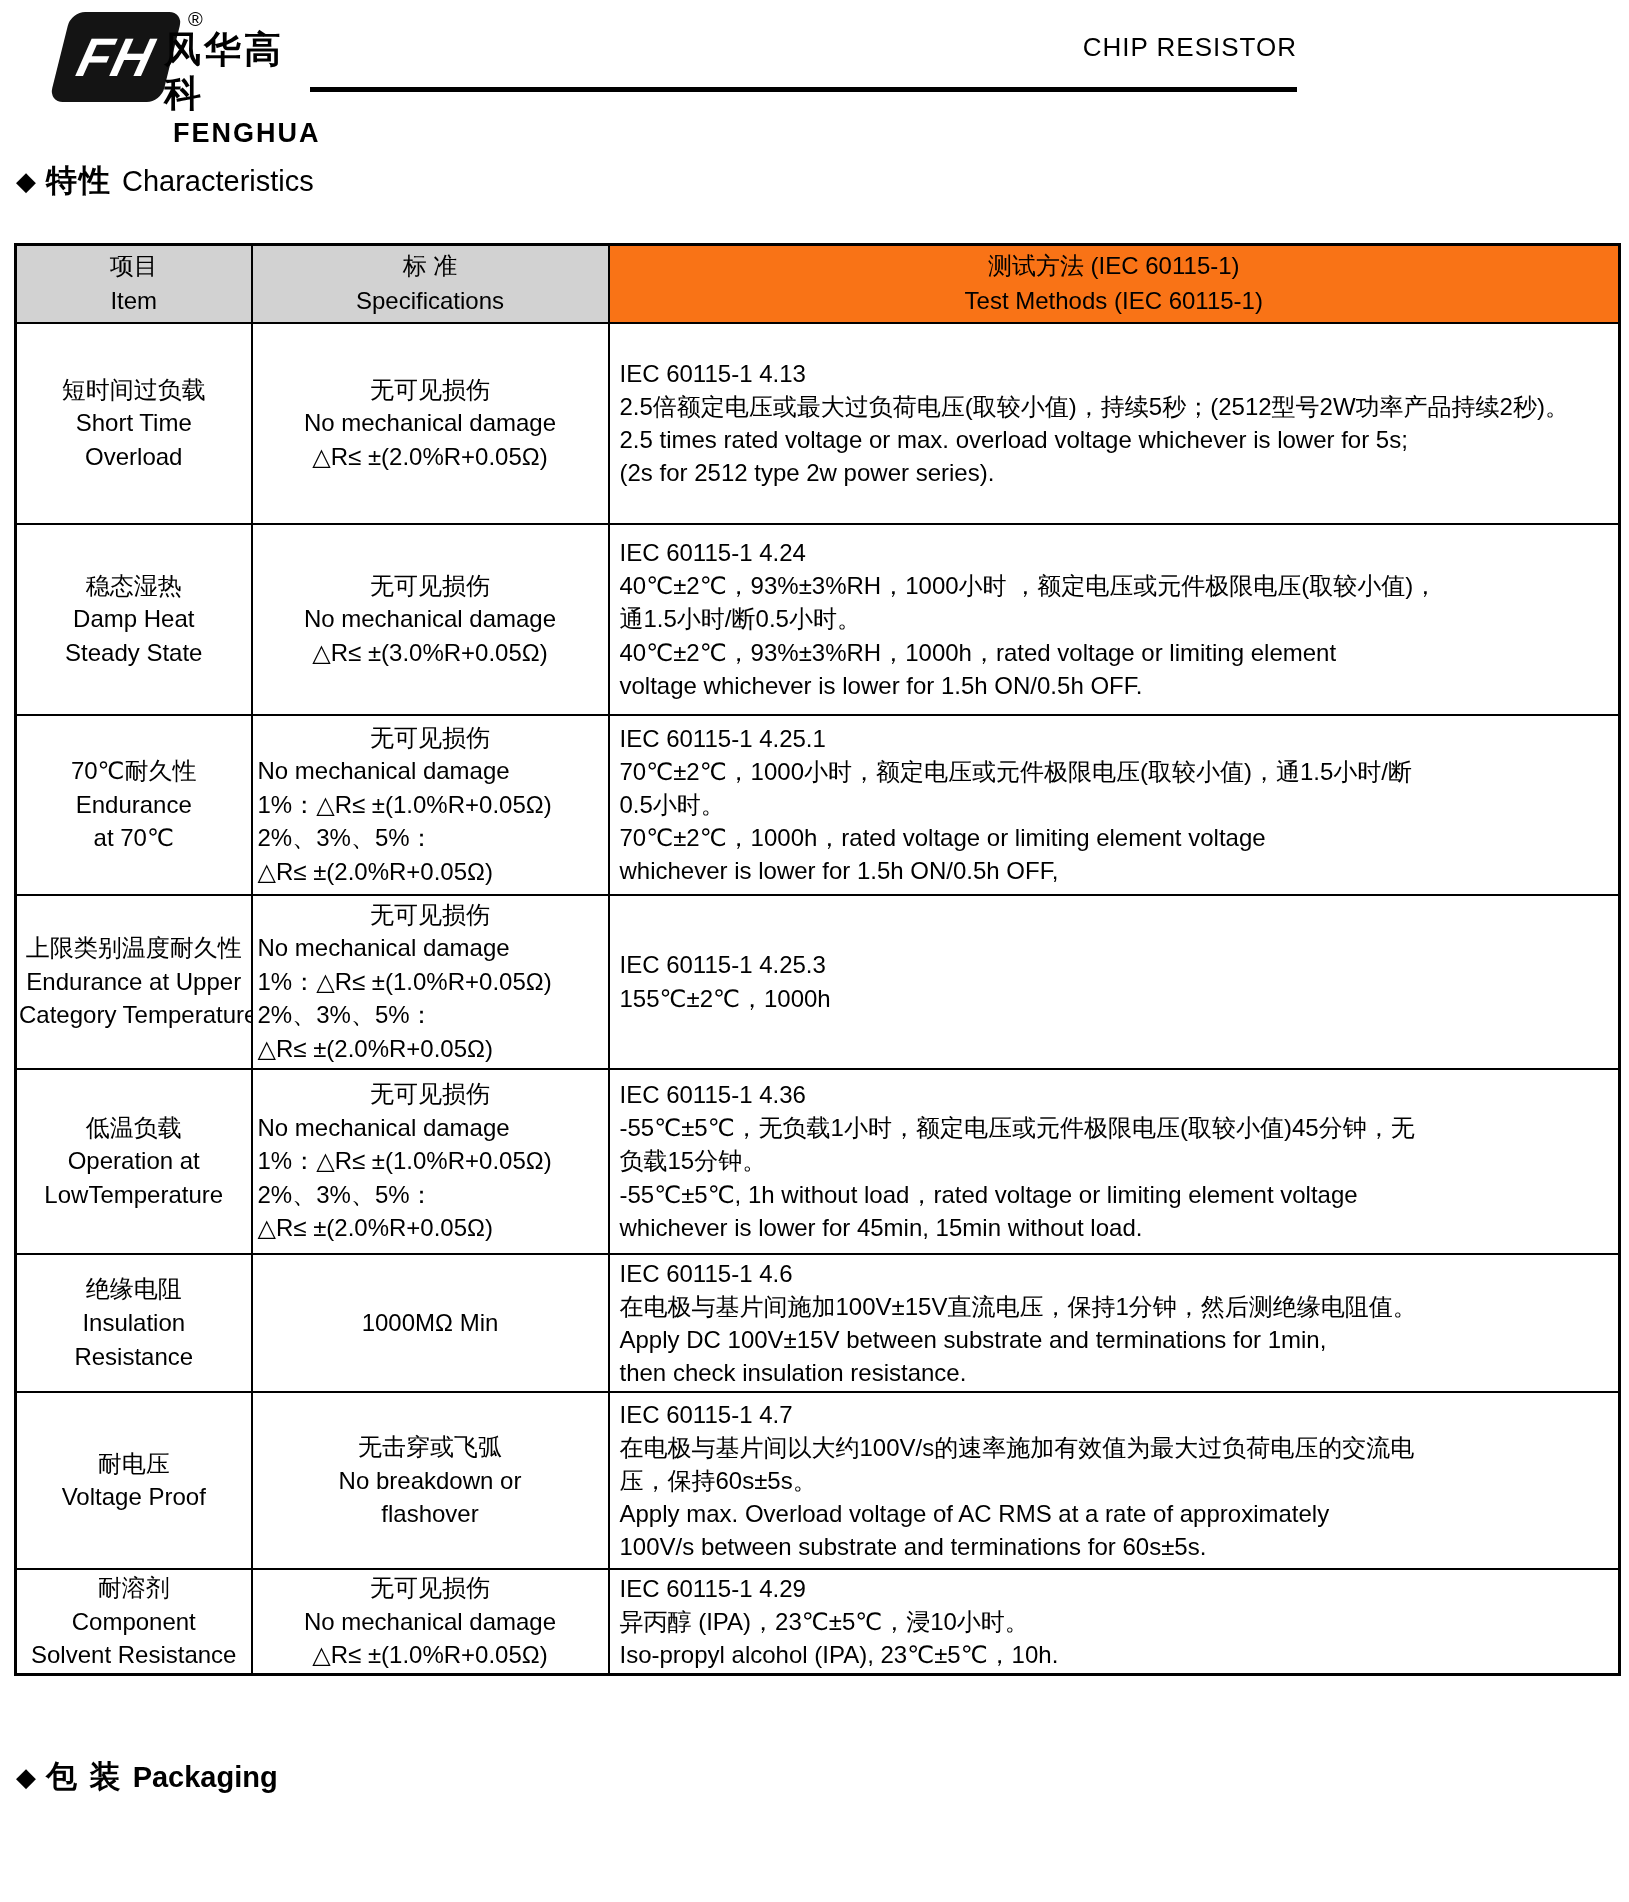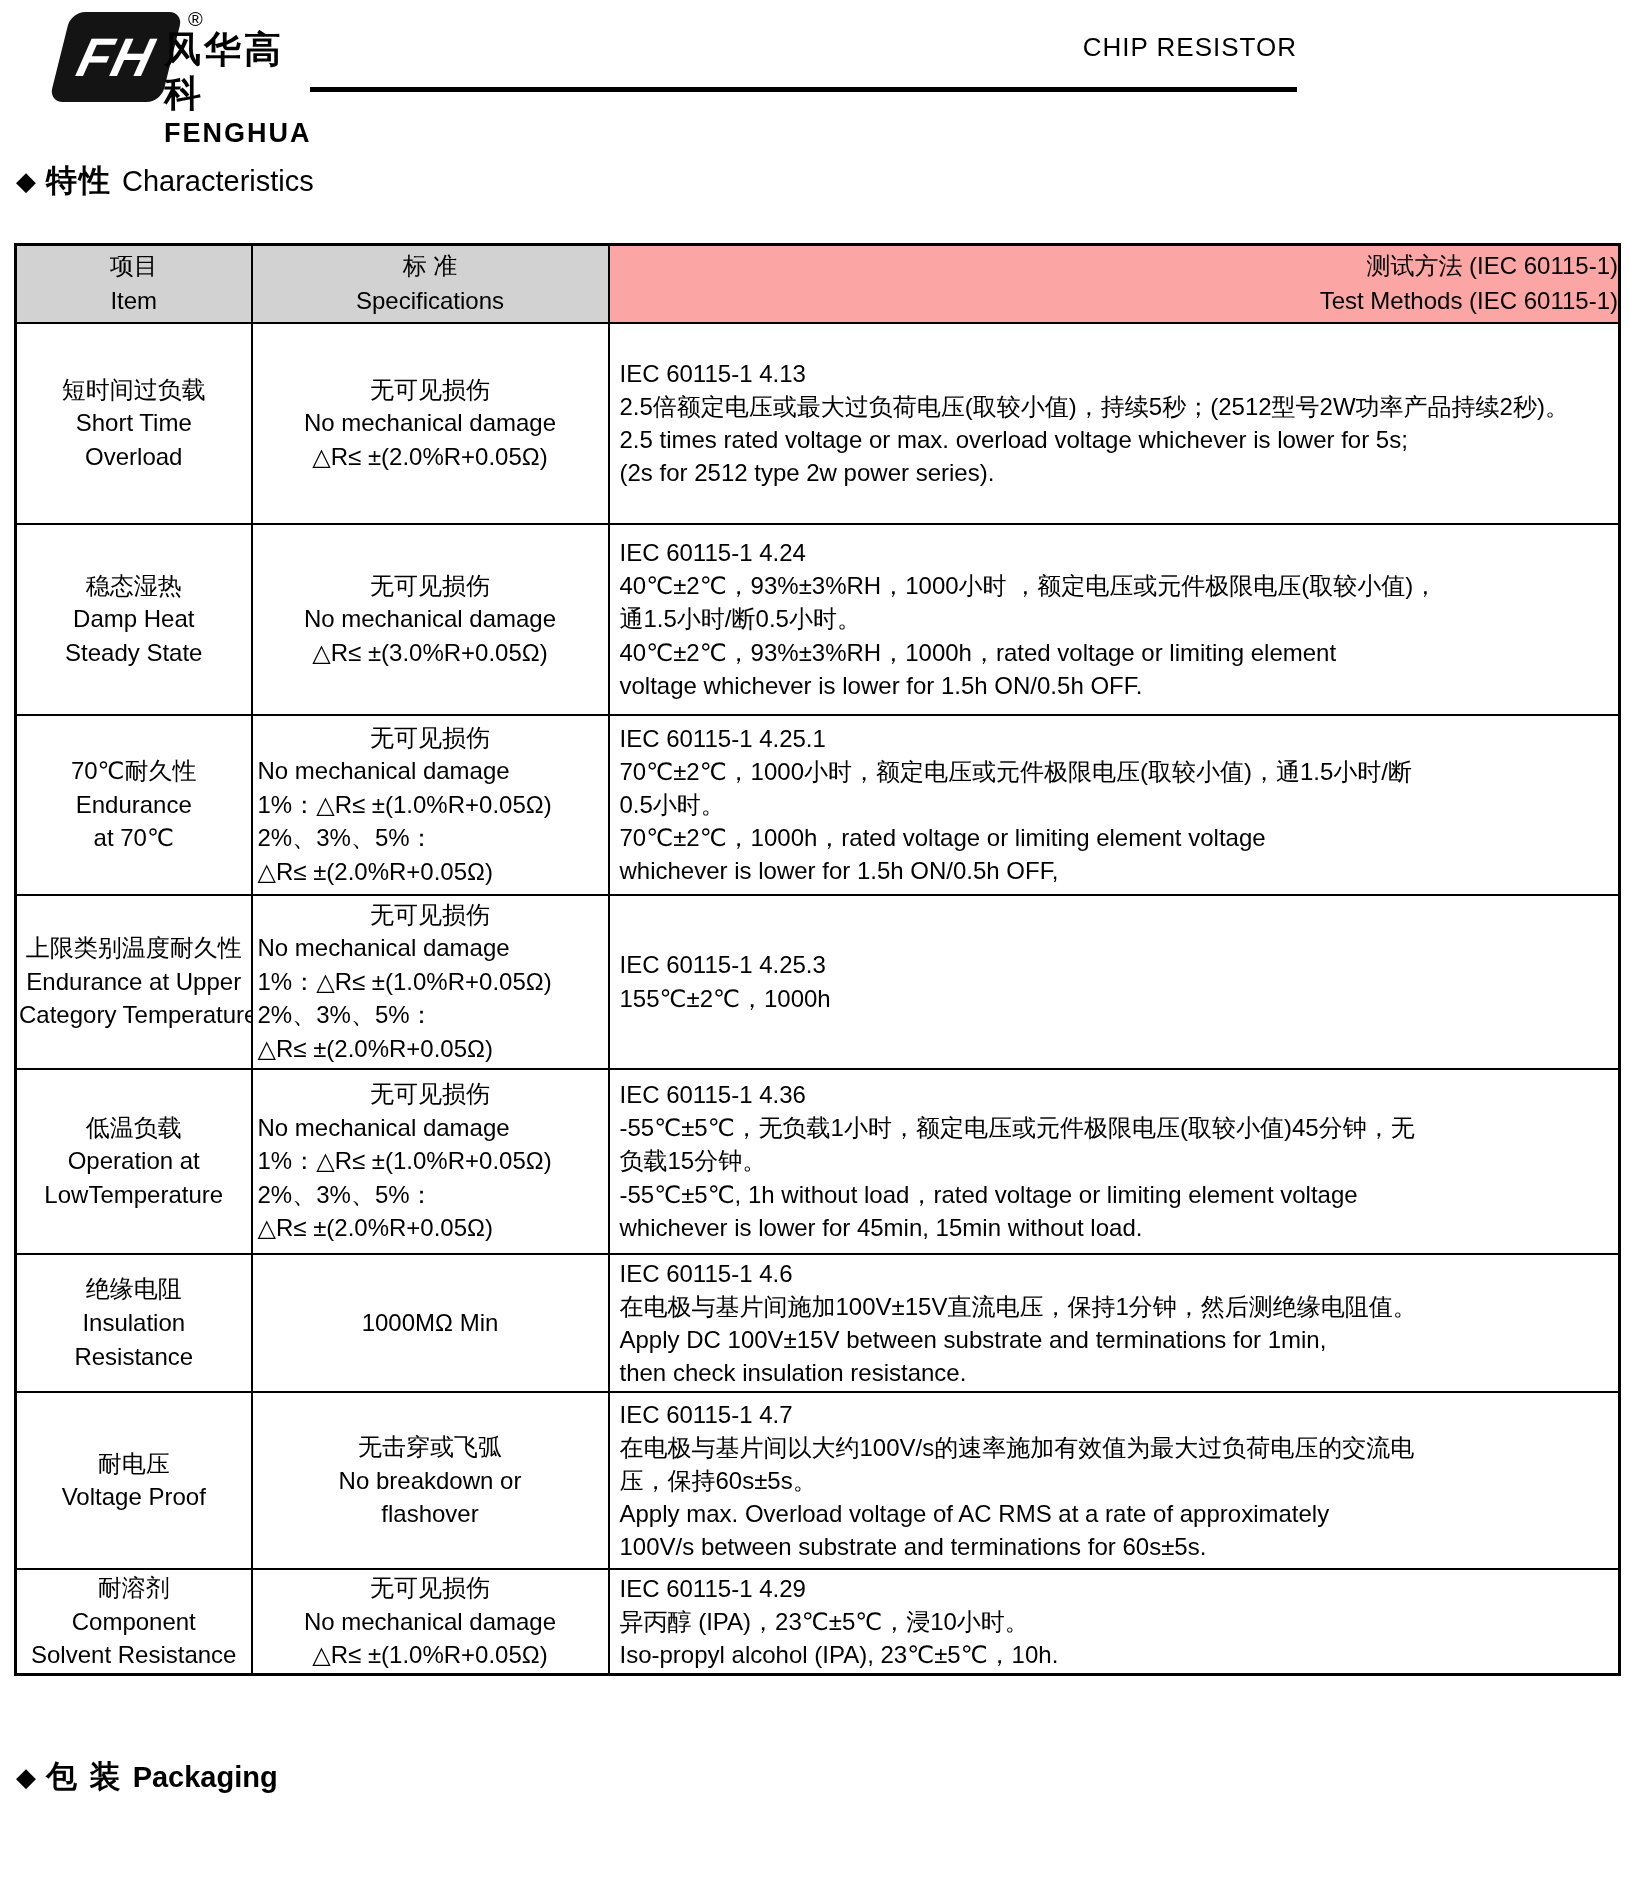--- a/index.html
+++ b/index.html
@@ -8,21 +8,21 @@
 
   
   .brand { position:absolute; left:52px; top:8px; height:100px; }
   .logo-mark { position:absolute; left:8px; top:4px; width:112px; height:90px; background:#141414;
                border-radius:14px; transform:skewX(-14deg); }
   .logo-mark .fh { position:absolute; inset:0; display:flex; align-items:center; justify-content:center;
                    color:#fff; font-weight:bold; font-style:italic; font-size:54px; letter-spacing:1px; }
   .reg { position:absolute; left:136px; top:0; font-size:20px; }
   .brand-text { position:absolute; left:112px; top:20px; }
   .brand-zh { font-size:37px; font-weight:bold; letter-spacing:3px; line-height:1.2; }
-  .brand-en { font-size:27px; font-weight:bold; letter-spacing:2px; line-height:1.2; }
+  .brand-en { font-size:27px; font-weight:bold; letter-spacing:2px; line-height:1.2;margin-left:9px; }
   .chip-title { position:absolute; top:32px; right:332px; font-size:26px; letter-spacing:1px; }
   .header-line { position:absolute; left:310px; top:87px; width:987px; height:5px; background:#000; }
 
   
   .section { position:absolute; display:flex; align-items:center; }
   .diamond { font-size:26px; margin-right:10px; }
   .sec-zh { font-size:31px; font-weight:bold; margin-right:10px; letter-spacing:2px; }
   .sec-en { font-size:29px; }
   .sec-char { left:16px; top:160px; }
   .sec-pack { left:16px; top:1756px; }
@@ -80,21 +80,21 @@
       <thead>
         <tr>
           <th style="background: rgb(210, 210, 210);">
             <div class="ln">项目</div>
             <div class="ln">Item</div>
           </th>
           <th style="background: rgb(210, 210, 210);">
             <div class="ln">标 准</div>
             <div class="ln">Specifications</div>
           </th>
-          <th style="background: #fca5a5; text-align: right;">
+          <th style="background: #f97316;">
             <div class="ln">测试方法 (IEC 60115-1)</div>
             <div class="ln">Test Methods (IEC 60115-1)</div>
           </th>
         </tr>
       </thead>
       <tbody>
         <tr style="height: 201px;">
           <td class="item">
             <div class="ln">短时间过负载</div>
             <div class="ln">Short Time</div>

